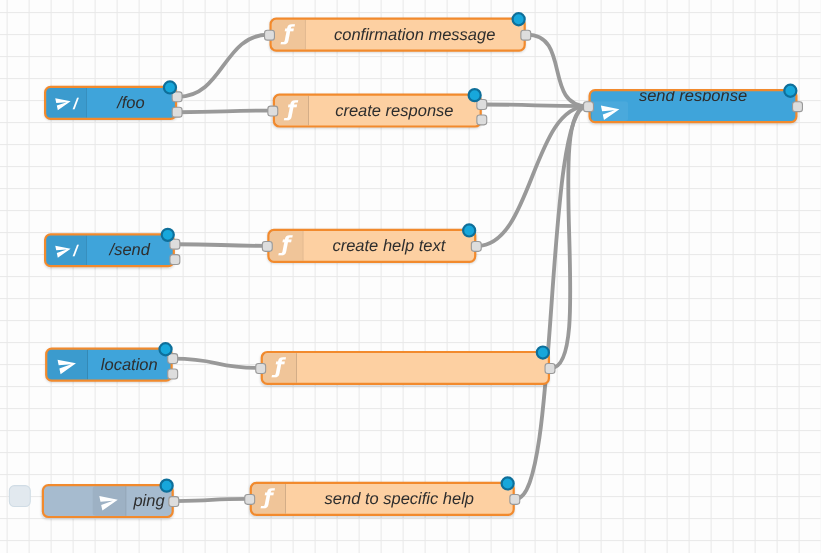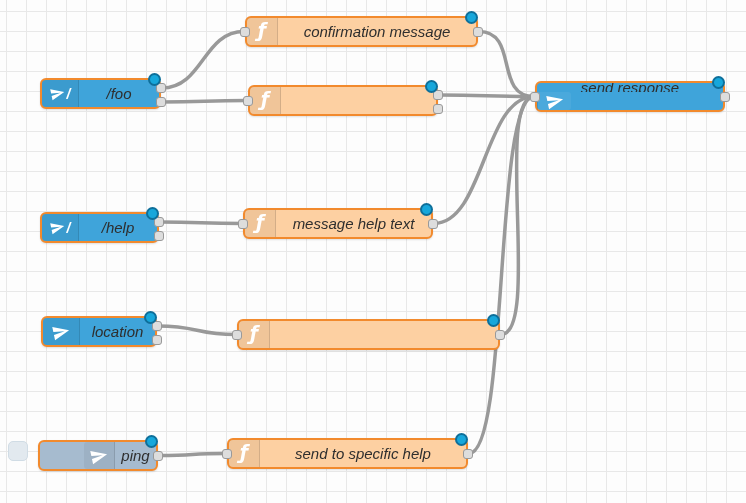--- a/index.html
+++ b/index.html
@@ -100,20 +100,21 @@
         </div>
         <div class="label">/foo</div>
         <div class="port out" style="top: 3px;"></div>
         <div class="port out" style="top: 17px;"></div>
         <div class="dot"></div>
       </div>
       <div class="node function function" style="left: 248px; top: 85px; width: 190px;">
         <div class="iconbox left w30">
           <span class="fn-glyph">ƒ</span>
         </div>
+        <div class="label">create response</div>
         <div class="port in"></div>
         <div class="port out" style="top: 3px;"></div>
         <div class="port out" style="top: 17px;"></div>
         <div class="dot"></div>
       </div>
       <div class="node telegram telegram-sender" style="left: 535px; top: 81px; width: 190px; flex-direction: column;">
         <div class="label">send response</div>
         <div class="iconbox right w33">
           <svg class="icon-svg" width="18" height="18" viewBox="0 0 24 24">
             <path d="M2 21 L23 12 L2 3 L2 10 L17 12 L2 14 Z" fill="#fff" transform="rotate(-12 12 12)"></path>
@@ -123,30 +124,30 @@
         <div class="port out single"></div>
         <div class="dot"></div>
       </div>
       <div class="node telegram telegram-command" style="left: 40px; top: 212px; width: 119px;">
         <div class="iconbox left w36">
           <svg class="icon-svg" width="15" height="15" viewBox="0 0 24 24">
             <path d="M2 21 L23 12 L2 3 L2 10 L17 12 L2 14 Z" fill="#fff" transform="rotate(-12 12 12)"></path>
           </svg>
           <span class="slash">/</span>
         </div>
-        <div class="label">/help</div>
+        <div class="label">/send</div>
         <div class="port out" style="top: 3px;"></div>
         <div class="port out" style="top: 17px;"></div>
         <div class="dot"></div>
       </div>
       <div class="node function function" style="left: 243px; top: 208px; width: 190px;">
         <div class="iconbox left w30">
           <span class="fn-glyph">ƒ</span>
         </div>
-        <div class="label">message help text</div>
+        <div class="label">create help text</div>
         <div class="port in"></div>
         <div class="port out single"></div>
         <div class="dot"></div>
       </div>
       <div class="node telegram telegram-event" style="left: 41px; top: 316px; width: 116px;">
         <div class="iconbox left w36">
           <svg class="icon-svg" width="18" height="18" viewBox="0 0 24 24">
             <path d="M2 21 L23 12 L2 3 L2 10 L17 12 L2 14 Z" fill="#fff" transform="rotate(-12 12 12)"></path>
           </svg>
         </div>

